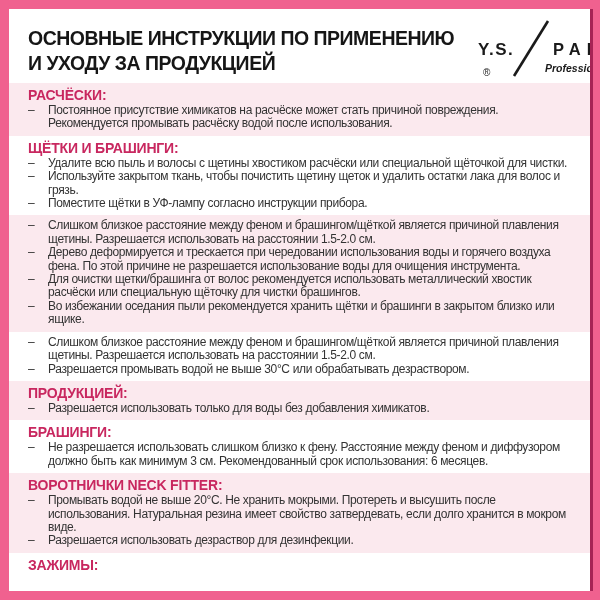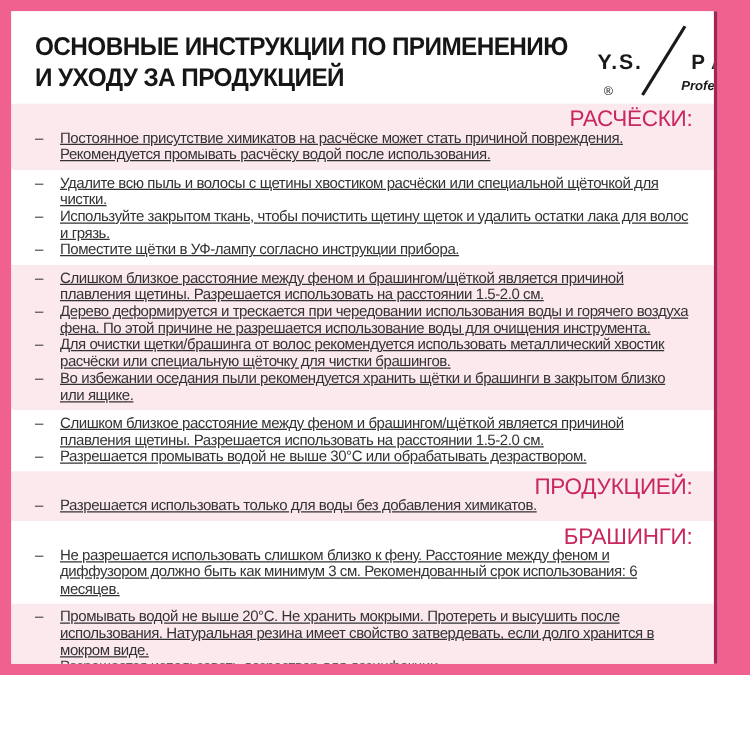--- a/index.html
+++ b/index.html
@@ -3,22 +3,22 @@
 <meta charset="utf-8">
 <style>
   html, body { margin: 0; padding: 0; }
   body {
     width: 600px; height: 600px;
     font-family: "Liberation Sans", "DejaVu Sans", sans-serif;
     overflow: hidden;
   }
   .frame {
     box-sizing: border-box;
-    width: 600px; height: 540px;
-    padding: 9px 26px 9px 9px;
+    width: 600px; height: 600px;
+    padding: 9px 7px 9px 9px;
     background: var(--border-pink, #f0618f);
   }
   .inner {
     box-sizing: border-box;
     width: 100%; height: 100%;
     background: #ffffff;
     border-right: 3px solid var(--border-dark, #a62355);
     overflow: hidden;
     display: flex;
     flex-direction: column;
@@ -47,41 +47,40 @@
   .logo svg { display: block; }
   .sections { flex: 1 1 auto; display: flex; flex-direction: column; }
   .section {
     box-sizing: border-box;
     padding: 4px 17px 5px 19px;
   }
   .band-pink { background: var(--band-pink, #fbe9ee); }
   .band-white { background: #ffffff; }
   .section-heading {
     margin: 0 0 1px 0;
-    font-size: 18px;
+    font-size: 14px;
     line-height: 16px;
-    font-weight: normal;
+    font-weight: bold;
     color: var(--heading-crimson, #c8275f);
     letter-spacing: -0.2px;
-    text-align: right;
   }
   .bullet {
     display: flex;
     align-items: flex-start;
     color: var(--body-text, #333333);
     font-size: 12px;
     line-height: 13.4px;
     letter-spacing: -0.35px;
   }
   .bullet .dash {
     flex: 0 0 10px;
     margin-right: 10px;
     text-align: left;
   }
-  .bullet .bullet-text { flex: 1 1 auto; text-decoration: underline; }
+  .bullet .bullet-text { flex: 1 1 auto; }
 </style>
 </head>
 <body>
 
 <div class="frame">
   <div class="inner">
 
     <div class="header">
       <div class="title">
         <div>ОСНОВНЫЕ ИНСТРУКЦИИ ПО ПРИМЕНЕНИЮ</div>
@@ -103,20 +102,21 @@
     <h2 class="section-heading">РАСЧЁСКИ:</h2>
     <div class="bullets">
   <div class="bullet">
     <span class="dash">–</span>
     <span class="bullet-text">Постоянное присутствие химикатов на расчёске может стать причиной повреждения. Рекомендуется промывать расчёску водой после использования.</span>
   </div>
 </div>
   </section>
 
   <section class="section band-white">
+    <h2 class="section-heading">ЩЁТКИ И БРАШИНГИ:</h2>
     <div class="bullets">
   <div class="bullet">
     <span class="dash">–</span>
     <span class="bullet-text">Удалите всю пыль и волосы с щетины хвостиком расчёски или специальной щёточкой для чистки.</span>
   </div>
 
   <div class="bullet">
     <span class="dash">–</span>
     <span class="bullet-text">Используйте закрытом ткань, чтобы почистить щетину щеток и удалить остатки лака для волос и грязь.</span>
   </div>
@@ -180,20 +180,21 @@
     <h2 class="section-heading">БРАШИНГИ:</h2>
     <div class="bullets">
   <div class="bullet">
     <span class="dash">–</span>
     <span class="bullet-text">Не разрешается использовать слишком близко к фену. Расстояние между феном и диффузором должно быть как минимум 3 см. Рекомендованный срок использования: 6 месяцев.</span>
   </div>
 </div>
   </section>
 
   <section class="section band-pink">
+    <h2 class="section-heading">ВОРОТНИЧКИ NECK FITTER:</h2>
     <div class="bullets">
   <div class="bullet">
     <span class="dash">–</span>
     <span class="bullet-text">Промывать водой не выше 20°С. Не хранить мокрыми. Протереть и высушить после использования. Натуральная резина имеет свойство затвердевать, если долго хранится в мокром виде.</span>
   </div>
 
   <div class="bullet">
     <span class="dash">–</span>
     <span class="bullet-text">Разрешается использовать дезраствор для дезинфекции.</span>
   </div>

